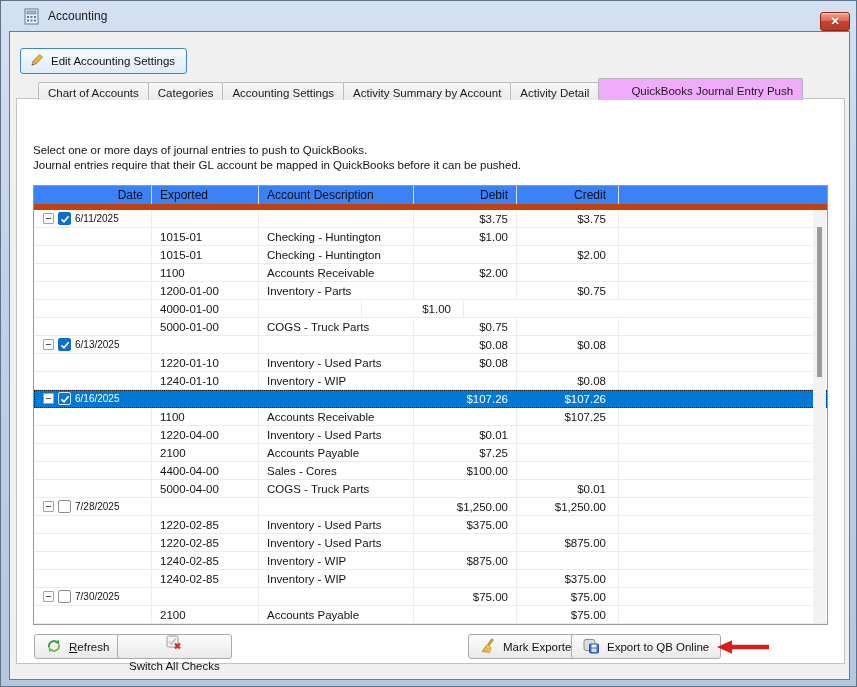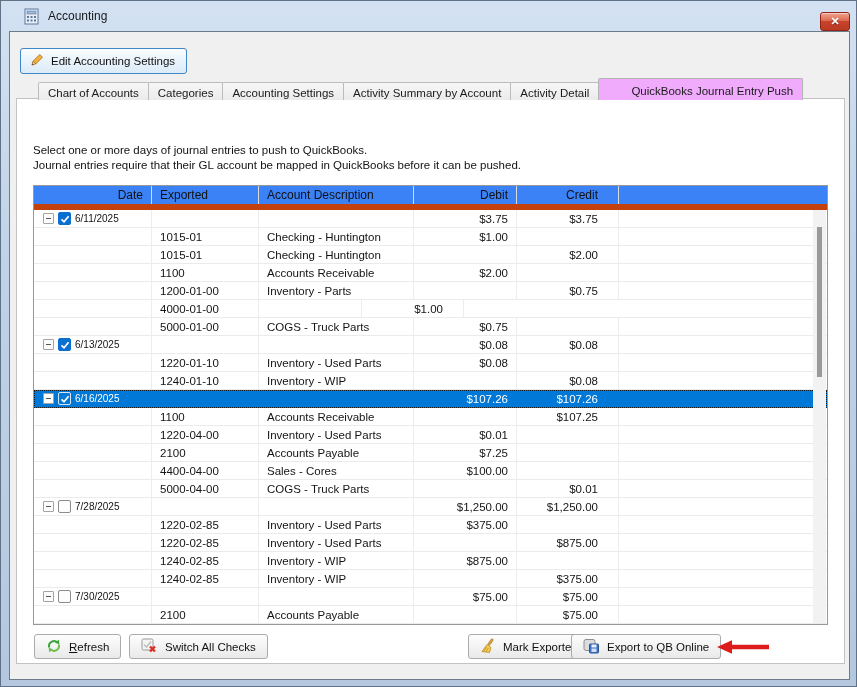--- a/index.html
+++ b/index.html
@@ -36,21 +36,21 @@
   
   .jtable{position:absolute;left:16px;top:86px;width:795px;height:440px;border:1px solid #989898;background:#fff;box-sizing:border-box;overflow:hidden;}
   .thead{display:flex;height:24px;box-sizing:border-box;border-bottom:6px solid #c2410c;background:#3b82f6;}
   .hcell{box-sizing:border-box;border-right:1px solid #dadada;display:flex;align-items:center;font-size:12px;color:#111;}
   .cell{box-sizing:border-box;border-right:1px solid #ededed;display:flex;align-items:center;font-size:11.5px;color:#141414;overflow:hidden;white-space:nowrap;}
   .c-date{width:118px;padding-left:9px;gap:4px;}
   .h-date{width:118px;justify-content:flex-end;padding-right:8px;}
   .c-acct,.h-acct{width:107px;padding-left:8px;}
   .c-desc,.h-desc{width:155px;padding-left:8px;}
   .c-deb,.h-deb{width:103px;justify-content:flex-end;padding-right:8px;}
-  .c-cred,.h-cred{width:102px;justify-content:flex-end;padding-right:20px;}
+  .c-cred,.h-cred{width:102px;justify-content:flex-end;padding-right:12px;}
   .c-fill,.h-fill{flex:1;border-right:none;}
   .trow{display:flex;height:18px;box-sizing:border-box;border-bottom:1px solid #ebebeb;background:#fff;}
   .trow.selected{background:#0078d7;outline:1px dotted #1b1b1b;outline-offset:-1px;}
   .trow.selected .cell{color:#fff;border-right-color:transparent;}
   .trow.selected{border-bottom-color:#0078d7;}
 
   .minusbox{width:11px;height:11px;box-sizing:border-box;border:1px solid #a3a3a3;background:#fcfcfc;position:relative;flex:0 0 auto;border-radius:1px;}
   .minusbox::after{content:"";position:absolute;left:2px;right:2px;top:4px;height:1px;background:#555;}
   .trow.selected .minusbox{background:#fff;}
   .cb{width:13px;height:13px;box-sizing:border-box;border:1px solid #8c8c8c;border-radius:2px;background:#fdfdfd;flex:0 0 auto;display:flex;align-items:center;justify-content:center;}
@@ -363,21 +363,21 @@
             <svg width="16" height="16" viewBox="0 0 16 16">
               <path d="M3.2 9.5 A5 5 0 0 1 11.5 4.6" fill="none" stroke="#3ba53b" stroke-width="2"></path>
               <polygon points="12.9,1.7 13.3,6.4 8.9,4.6" fill="#3ba53b"></polygon>
               <path d="M12.8 6.5 A5 5 0 0 1 4.5 11.4" fill="none" stroke="#6fbf4e" stroke-width="2"></path>
               <polygon points="3.1,14.3 2.7,9.6 7.1,11.4" fill="#6fbf4e"></polygon>
             </svg>
           </span>
           <span><span class="u">R</span><span>efresh</span></span>
         </button>
 
-        <button class="fbtn" style="left:112px;">
+        <button class="fbtn" style="left:100px;flex-direction:column;">
           <span>
             <svg width="17" height="16" viewBox="0 0 17 16">
               <rect x="1" y="1" width="11" height="11" rx="1.5" fill="#f4f4f4" stroke="#9a9a9a"></rect>
               <path d="M3 6.5 5.5 9 10 3.5" fill="none" stroke="#b9c2b9" stroke-width="1.6"></path>
               <path d="M9 8.5 14 13.5 M14 8.5 9 13.5" stroke="#d93025" stroke-width="2.4"></path>
             </svg>
           </span>
           <span>Switch All Checks</span>
         </button>
 

